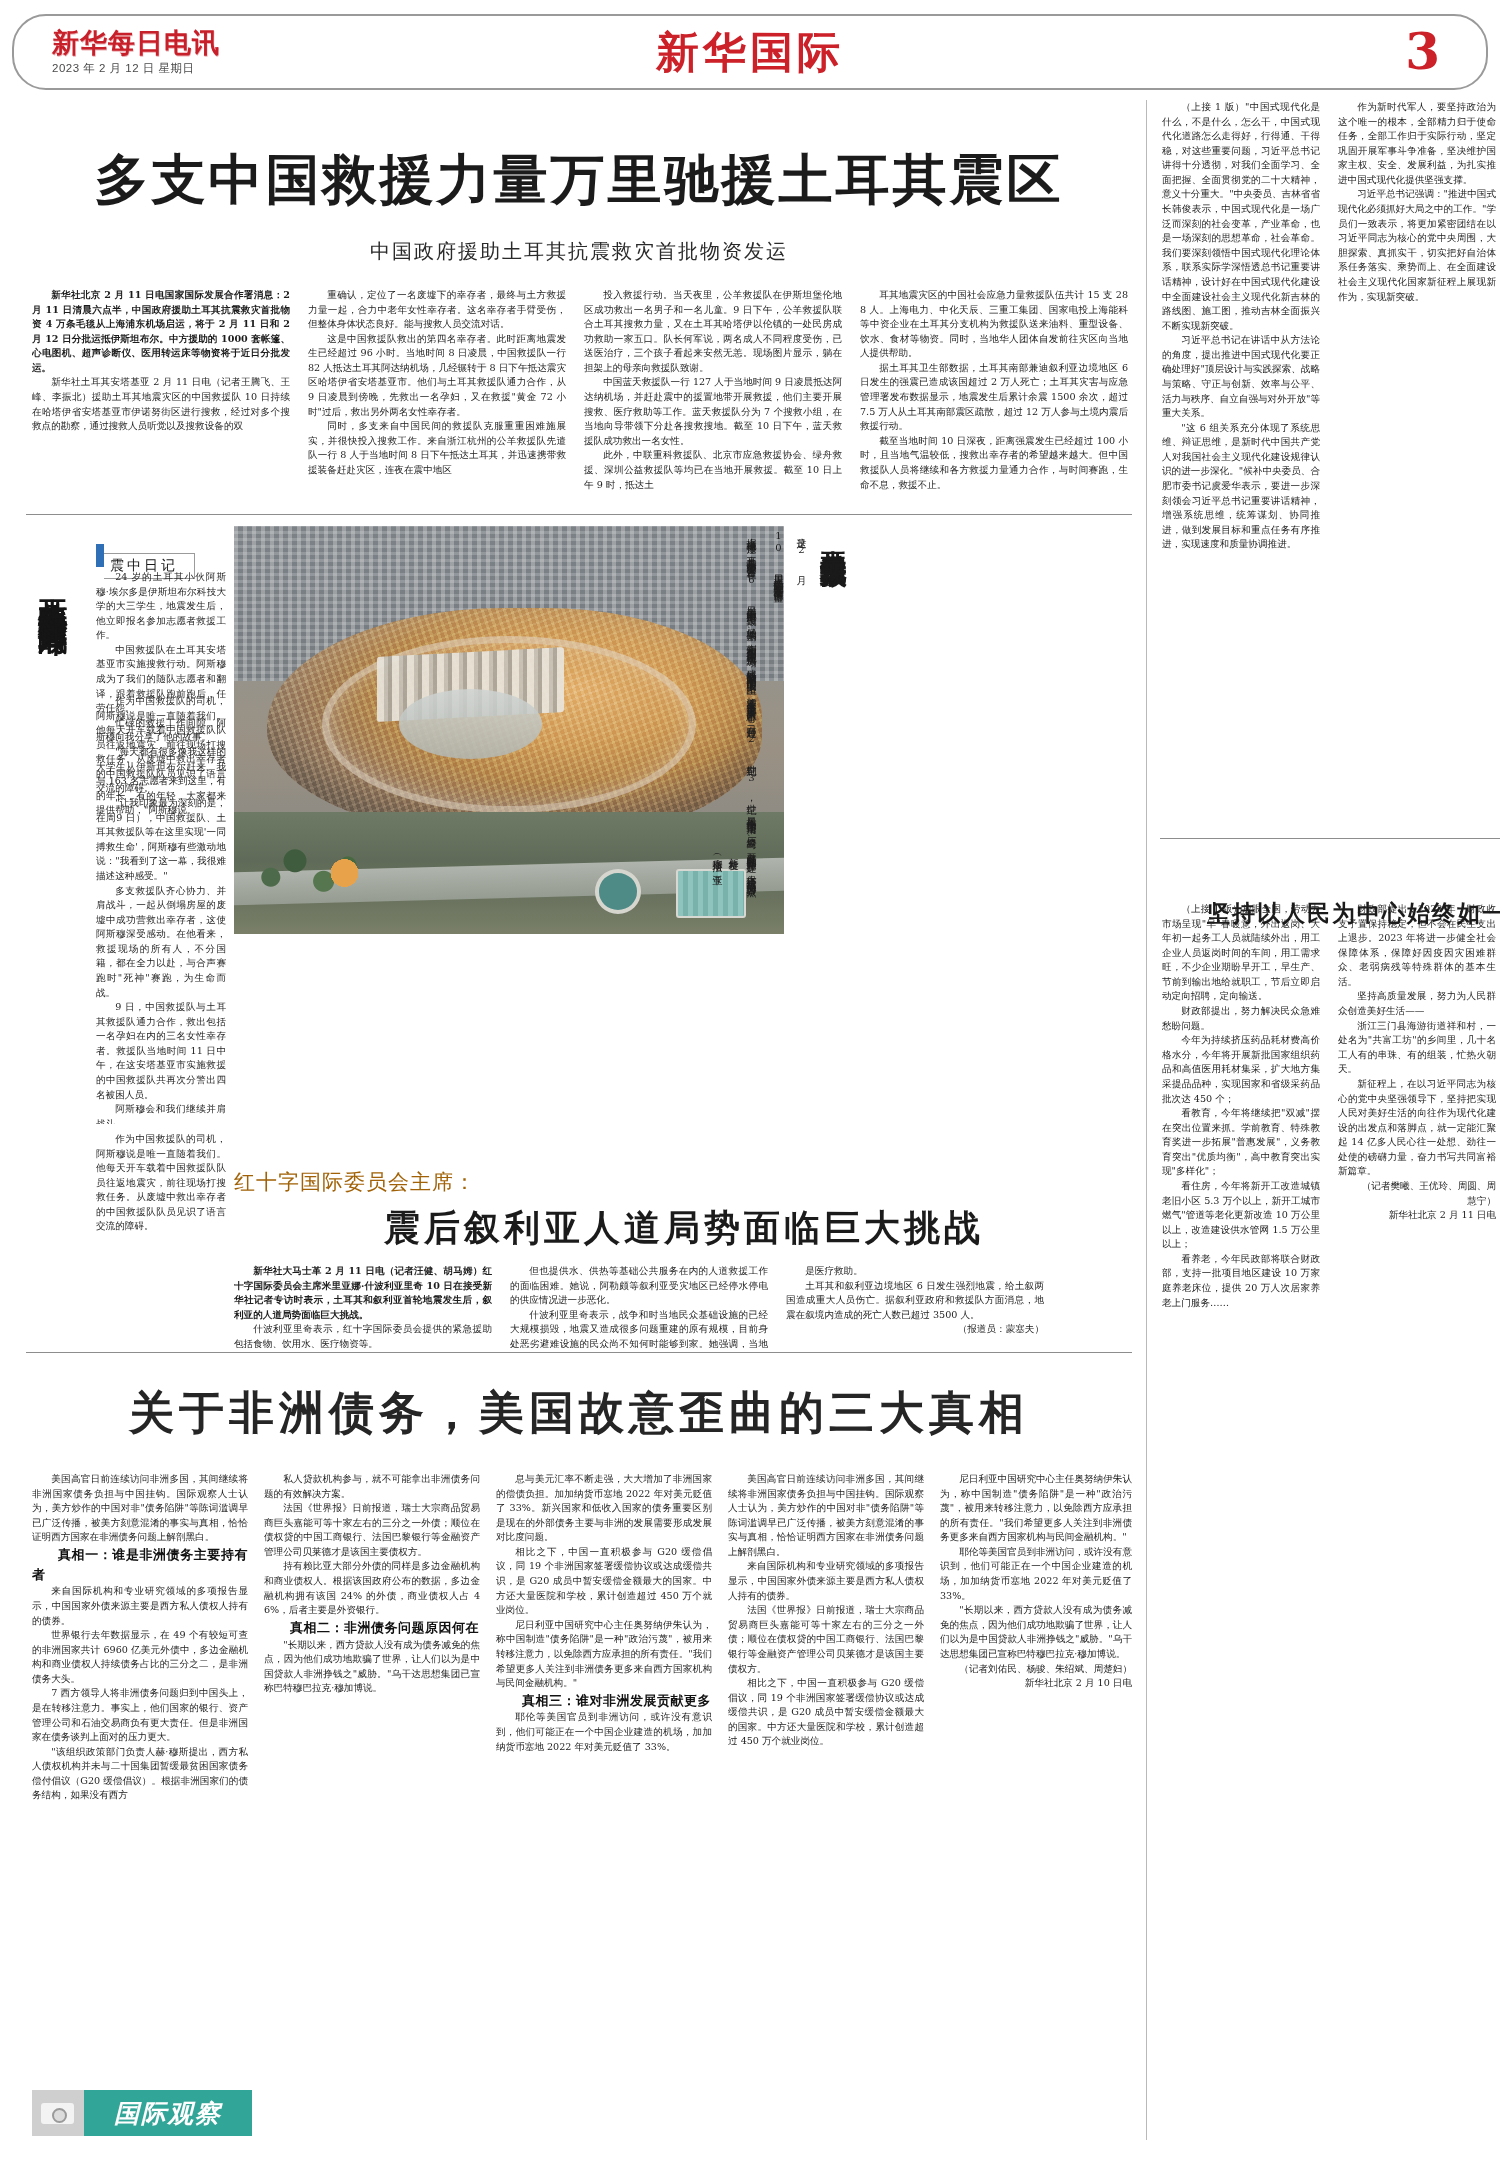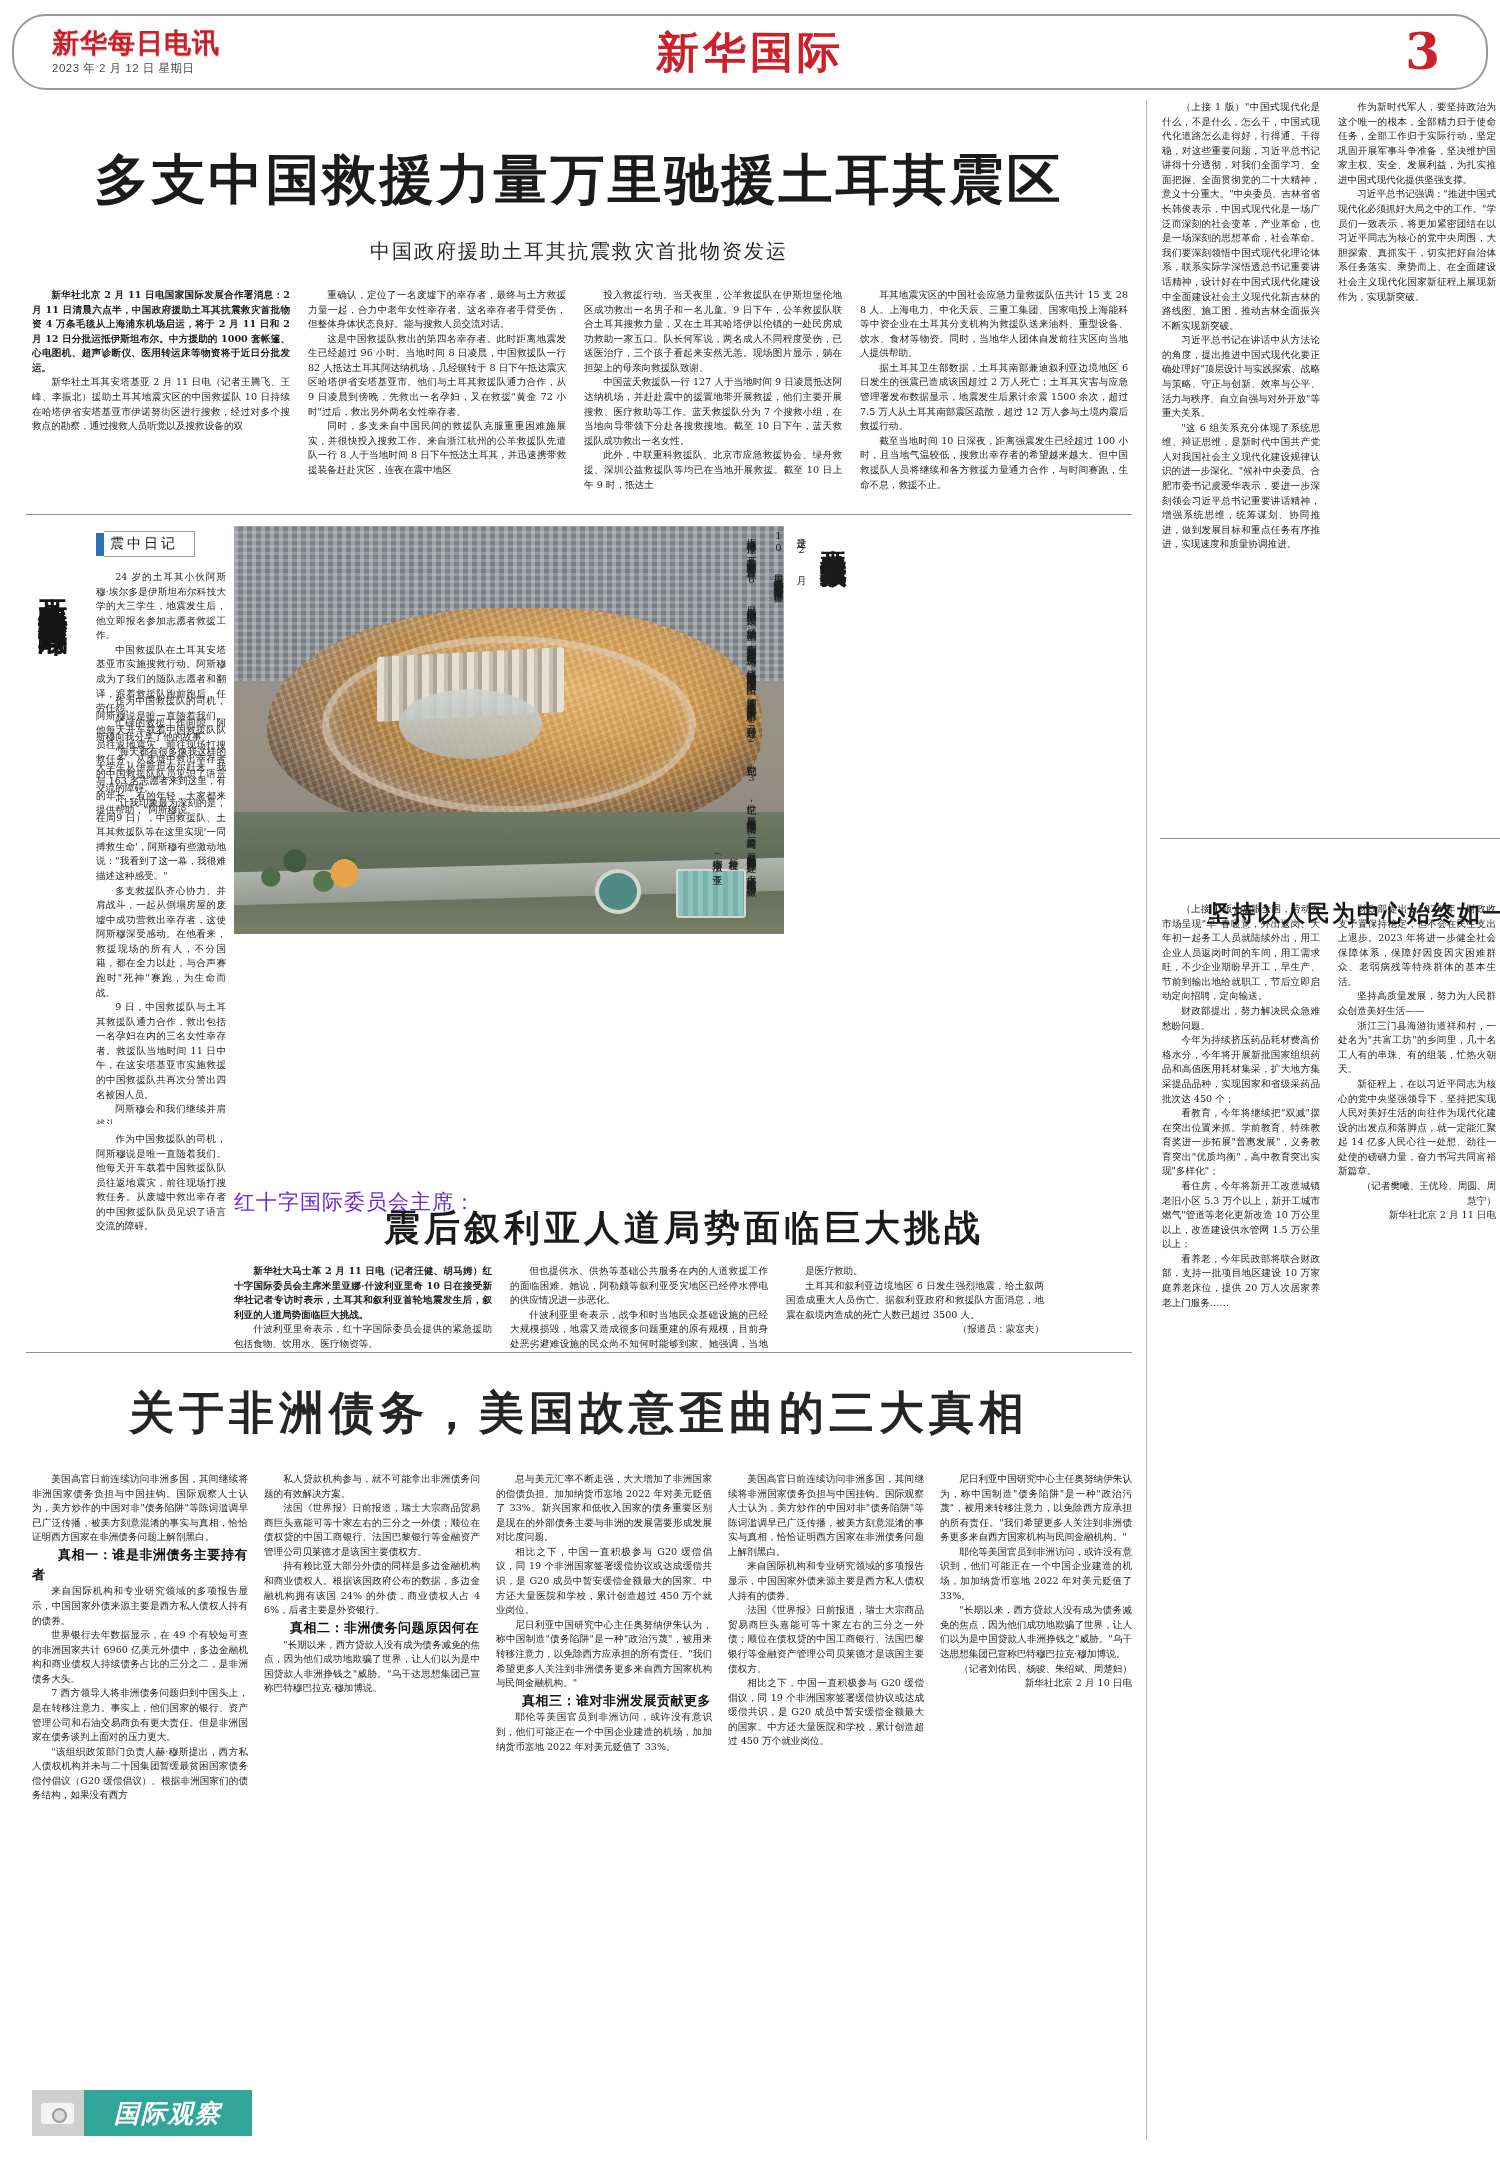--- a/index.html
+++ b/index.html
@@ -80,21 +80,21 @@
   }
 
   
   .badge-quake{
     position:absolute;display:flex;align-items:center;
   }
   .badge-quake .bar{width:8px;height:23px;background:#2f6fb5;}
   .badge-quake .box{
     border:1px solid #9b9b9b;border-left:none;
     padding:3px 16px 3px 6px;
-    font-family:"Liberation Sans",sans-serif;font-size:14px;letter-spacing:3px;color:#1a1a1a;
+    font-family:"Liberation Sans",sans-serif;font-size:14px;letter-spacing:3px;color:#1a1a1a;margin-top:22px;
   }
   .badge-observe{
     position:absolute;display:flex;align-items:center;height:46px;
   }
   .badge-observe .cam{
     width:52px;height:46px;background:#cfcfcf;position:relative;
   }
   .badge-observe .cam:before{
     content:"";position:absolute;left:9px;top:13px;width:33px;height:21px;
     background:#f3f3f3;border-radius:3px;
@@ -105,21 +105,21 @@
   }
   .badge-observe .lbl{
     background:#31a597;color:#fff;height:46px;display:flex;align-items:center;
     padding:0 30px;font-family:"DejaVu Sans",sans-serif;font-weight:bold;
     font-size:25px;letter-spacing:2px;font-style:italic;
   }
 
   
   .kicker{
     position:absolute;font-family:"Liberation Sans","DejaVu Sans",sans-serif;
-    font-size:21px;letter-spacing:1px;color:#6d28d9;margin-top:20px;
+    font-size:21px;letter-spacing:1px;color:#a16207;
   }
   .headline-red{
     position:absolute;text-align:center;
     font-family:"DejaVu Serif",serif;font-weight:bold;
     font-size:36px;letter-spacing:4px;color:#1b1b1b;line-height:1.1;
   }
   .headline-bottom{
     position:absolute;left:0;right:0;text-align:center;
     font-family:"DejaVu Serif",serif;font-weight:bold;
     font-size:45px;letter-spacing:5px;color:#252525;line-height:1;

